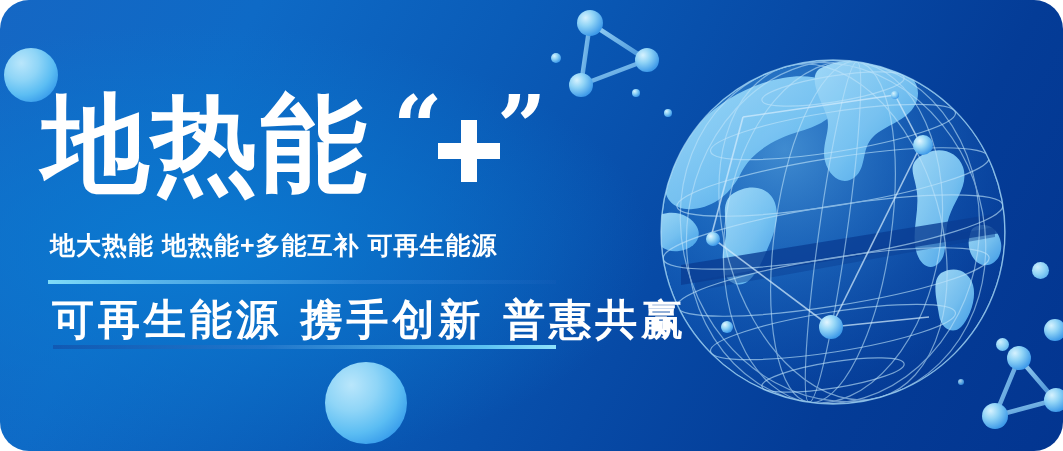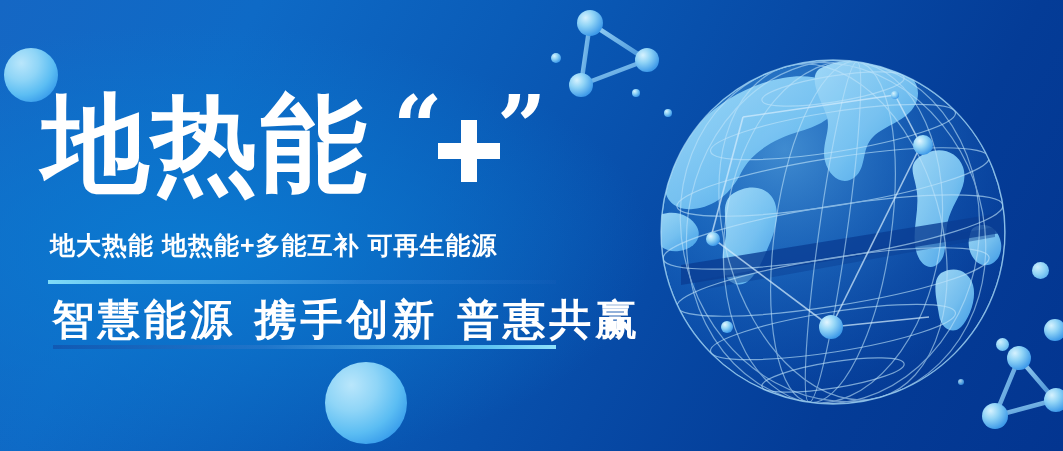--- a/index.html
+++ b/index.html
@@ -8,20 +8,21 @@
     overflow:hidden;
     font-family:"Liberation Sans", sans-serif;
   }
   #banner {
     position:relative;
     width:1063px; height:451px;
     overflow:hidden;
     background:
       radial-gradient(ellipse 70% 80% at 18% 55%, #0b79d0 0%, rgba(11,121,208,0) 62%),
       linear-gradient(118deg, #1567c4 0%, #0e6ac6 20%, #0a5cb8 40%, #074aa6 62%, #043c97 80%, #033590 100%);
+    border-radius: 29px;
   }
 
   
   .sphere {
     position:absolute;
     border-radius:50%;
     background:radial-gradient(circle at 32% 28%, #b9e6fb 0%, #8fd5f7 32%, #5bbdf3 60%, #2a90e8 88%, #1f7ddc 100%);
   }
   .dot {
     position:absolute;
@@ -282,18 +283,18 @@
           <span class="bar-v"></span>
         </span>
         <span class="qmark" id="q-close">”</span>
       </span>
     </div>
 
     <div id="subtitle">地大热能 地热能+多能互补 可再生能源</div>
 
     <div class="rule" id="rule-top"></div>
 
-    <div id="tagline">智慧能源 携手创新 普惠共赢</div>
+    <div id="tagline">可再生能源 携手创新 普惠共赢</div>
 
     <div class="rule" id="rule-bottom"></div>
   </div>
 
 </div>
 
 </body></html>

